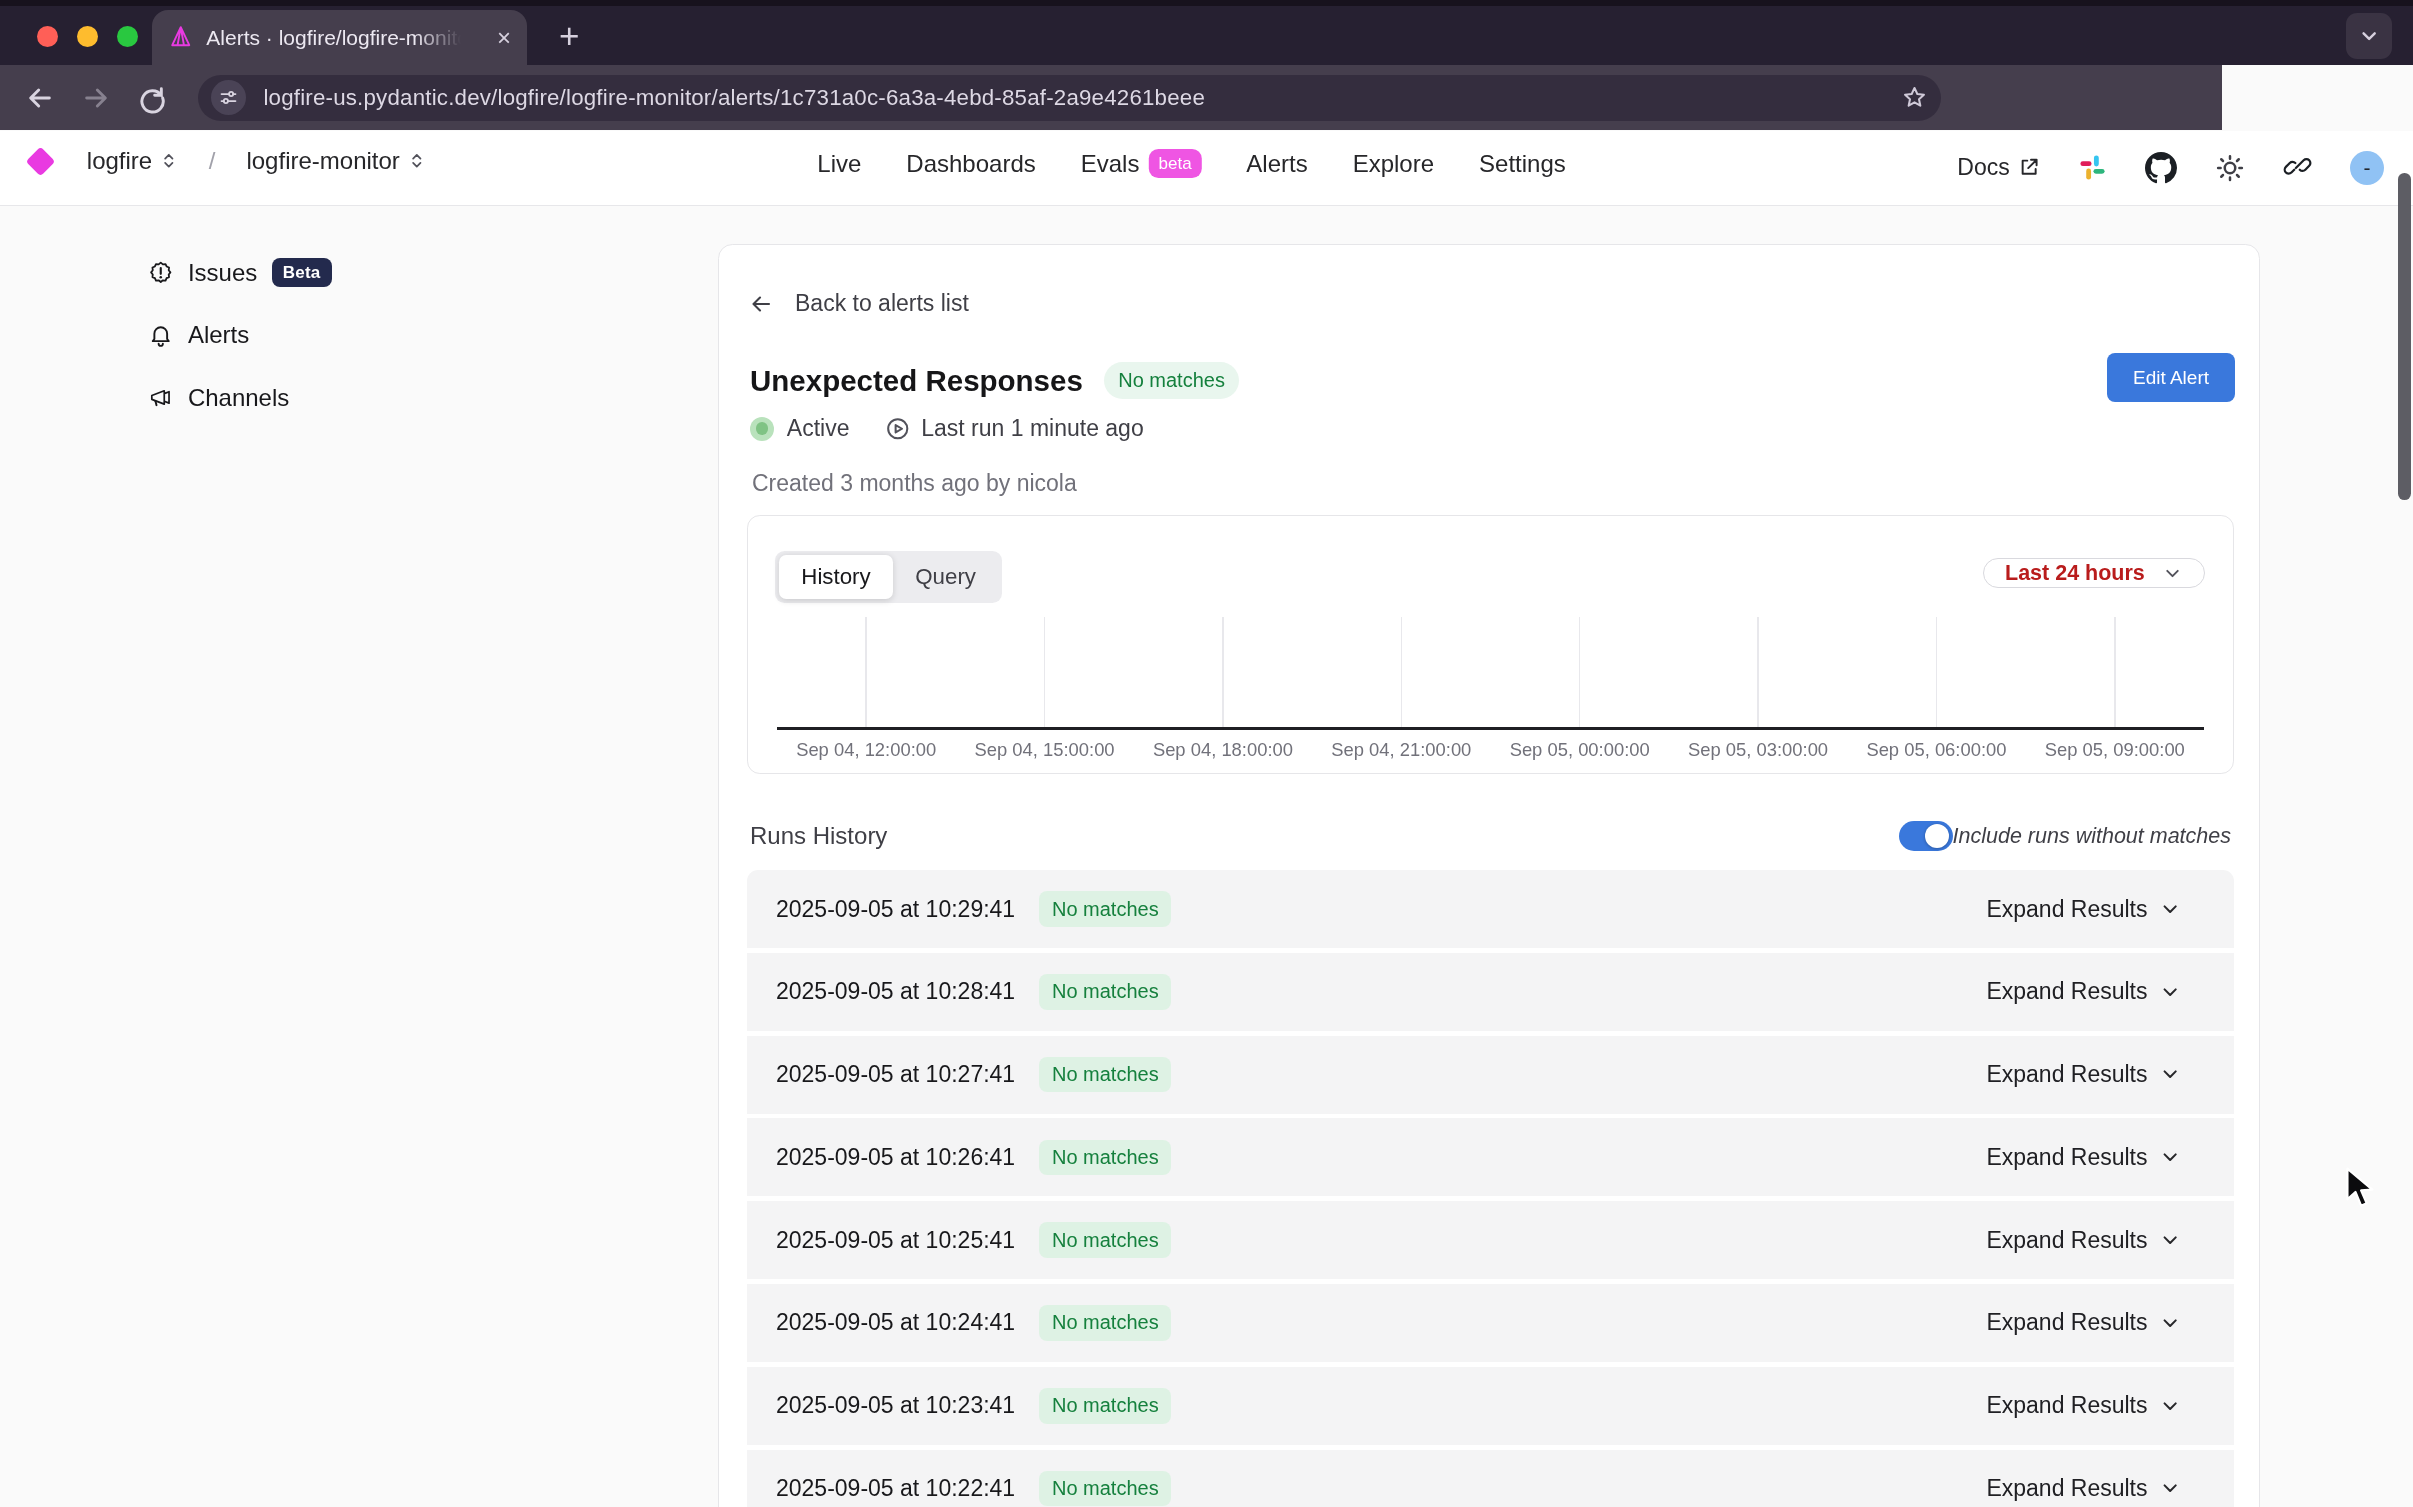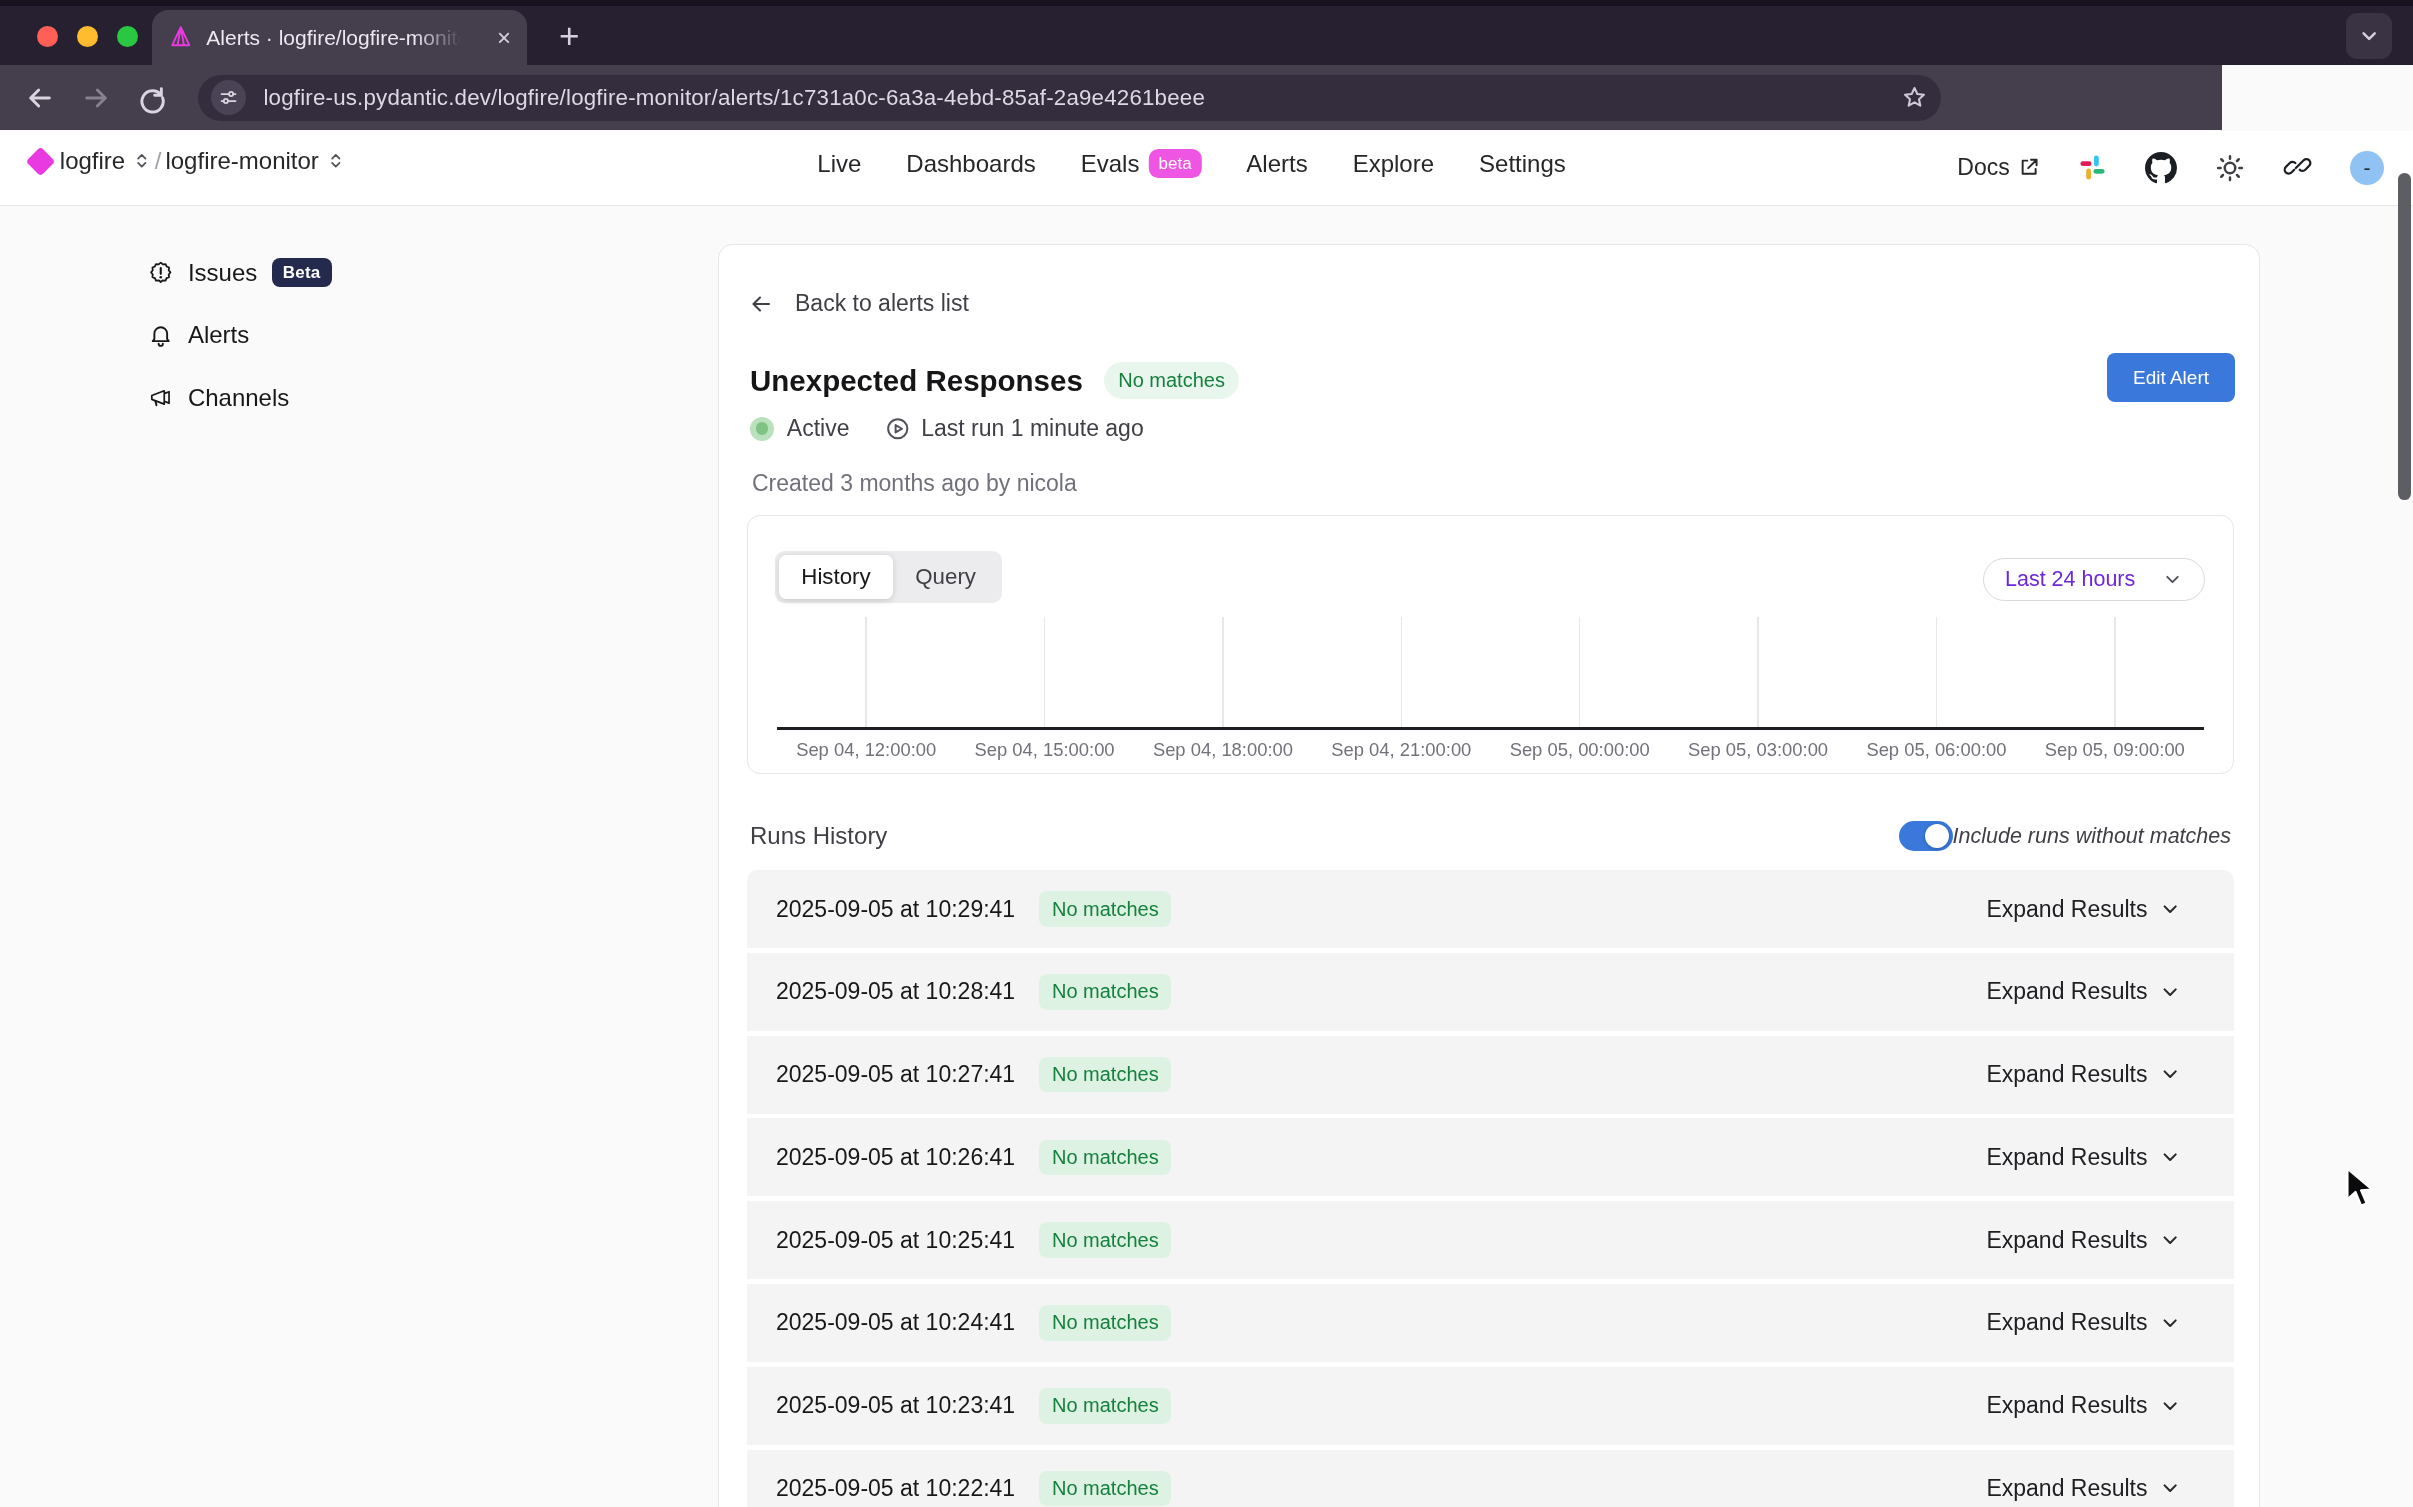--- a/index.html
+++ b/index.html
@@ -28,21 +28,21 @@
   .sitebadge { width:35px; height:35px; border-radius:50%; background:#4a4356; display:flex;
                align-items:center; justify-content:center; }
   .url-text { font-size:22.3px; color:#ddd8e4; margin-left:17.6px; letter-spacing:0.2px; }
   .pill-star { margin-left:auto; }
   .kebab { position:absolute; right:27px; top:81px; display:flex; flex-direction:column; gap:7.2px; }
   .kebab i { width:5.6px; height:5.6px; border-radius:50%; background:#c9c3d2; }
 
   
   .appheader { position:absolute; left:0; top:131px; width:2413px; height:75px; background:#ffffff;
                border-bottom:1.6px solid #e7e7ea; }
-  .hdr-left { position:absolute; left:30px; top:0; height:60px; display:flex; align-items:center; gap:4px; }
+  .hdr-left { position:absolute; left:30px; top:0; height:60px; display:flex; align-items:center; gap:31px; }
   .diamond { width:21px; height:21px; background:#e93ae1; border-radius:4px; transform:rotate(45deg); margin-right:4.8px; }
   .crumb { display:flex; align-items:center; gap:8px; font-size:24px; color:#27272a; }
   .slash { color:#a1a1aa; font-size:24px; }
   .hdr-nav { position:absolute; left:50%; top:0; height:65px; transform:translateX(-52%);
              display:flex; align-items:center; gap:45px; font-size:24px; color:#27272a; }
   .nav-item { display:flex; align-items:center; gap:9.6px; white-space:nowrap; }
   .beta-pill { background:#ef55e3; color:#fff; font-size:17px; padding:4.8px 9.6px; border-radius:9.6px; }
   .hdr-right { position:absolute; right:29px; top:0; height:73px; display:flex; align-items:center; gap:38px; }
   .docs { display:flex; align-items:center; gap:8px; font-size:23px; color:#27272a; }
   .avatar { width:34px; height:34px; border-radius:50%; background:#90c2f4; color:#23262b;
@@ -73,23 +73,23 @@
   .lastrun { display:flex; align-items:center; gap:11.2px; margin-left:22.3px; }
   .created-row { position:absolute; left:33px; top:225px; font-size:23px; color:#71717a; }
 
   
   .chart-card { position:absolute; left:28px; top:270px; width:1487px; height:259px;
                 border:1.6px solid #e6e6e9; border-radius:12.8px; background:#fff; }
   .seg { position:absolute; left:27px; top:35px; background:#ececef; border-radius:9.6px; padding:4px;
          display:flex; }
   .seg-tab { font-size:22.3px; padding:8.8px 22.3px; border-radius:7.2px; color:#3f3f46; }
   .seg-tab.active { background:#fff; color:#18181b; box-shadow:0 1.6px 6.4px rgba(0,0,0,.14); }
-  .range-select { position:absolute; right:28px; top:42px; height:43px; min-width:222px;
+  .range-select { position:absolute; right:28px; top:42px; height:30px; min-width:222px;
                   border:1.6px solid #d9d9de; border-radius:21.5px; display:flex; align-items:center;
-                  justify-content:space-between; padding:0 21px; font-size:21.5px; color:#6d28d9; background:#fff; }
+                  justify-content:space-between; padding:0 21px; font-size:21.5px; color:#b91c1c; background:#fff;font-weight:bold; }
   .plot { position:absolute; left:29px; right:29px; top:101px; height:112px; display:flex; }
   .pcol { flex:1; display:flex; justify-content:center; }
   .gridline { width:1.6px; height:100%; background:#e8e8ec; }
   .baseline { position:absolute; left:29px; right:29px; top:211px; height:3.2px; background:#1f1f23; }
   .ticklabels { position:absolute; left:29px; right:29px; top:223px; display:flex; }
   .tick { flex:1; text-align:center; font-size:18.4px; color:#71717a; white-space:nowrap; }
 
   
   .runs-header { position:absolute; left:31px; top:576px; width:1481px; display:flex;
                  align-items:center; justify-content:space-between; }

